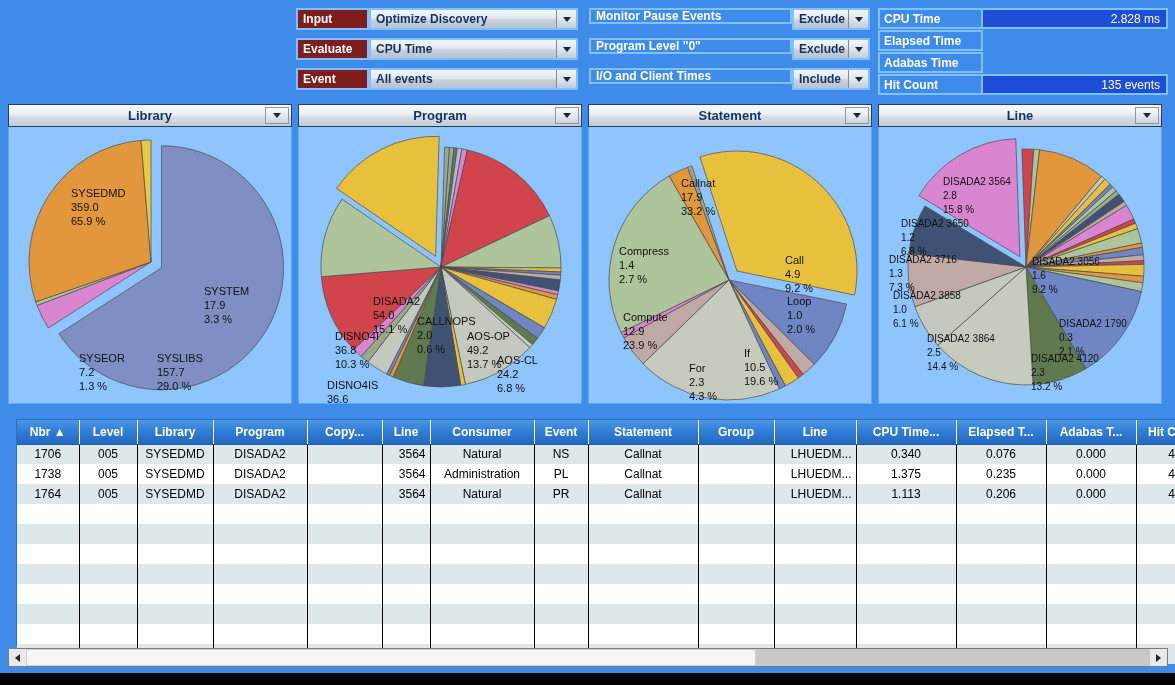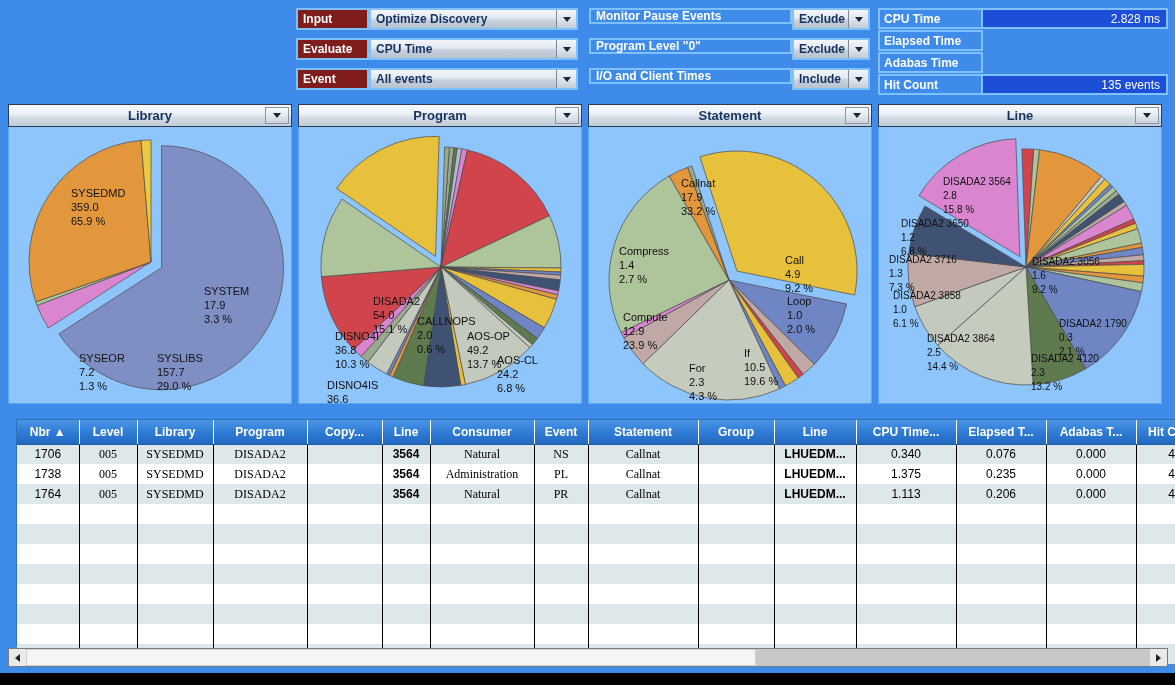--- a/index.html
+++ b/index.html
@@ -132,23 +132,23 @@
     white-space: nowrap; overflow: hidden;
   }
   table.dg td {
     height: 20px; font-size: 12px; color: #000;
     border-right: 1px solid #000000;
     padding: 0 4px;
     white-space: nowrap; overflow: hidden;
   }
   tr.odd td { background: #dee7ea; }
   tr.even td { background: #ffffff; }
-  td.c { text-align: center; font-family: Liberation Serif, serif; }
+  td.c { text-align: center; }
   td.r { text-align: center; }
-  td.l { text-align: center; font-weight: bold; }
+  td.l { text-align: right; }
 
   
   #hscroll {
     position: absolute; left: 8px; top: 648px; width: 1160px; height: 19px;
     background: #c8c8c8; border: 1px solid #7b7b7b;
     display: flex; align-items: center;
   }
   .sb-btn {
     width: 17px; height: 17px; background: #e9e9e9;
     display: flex; align-items: center; justify-content: center; flex: none;

